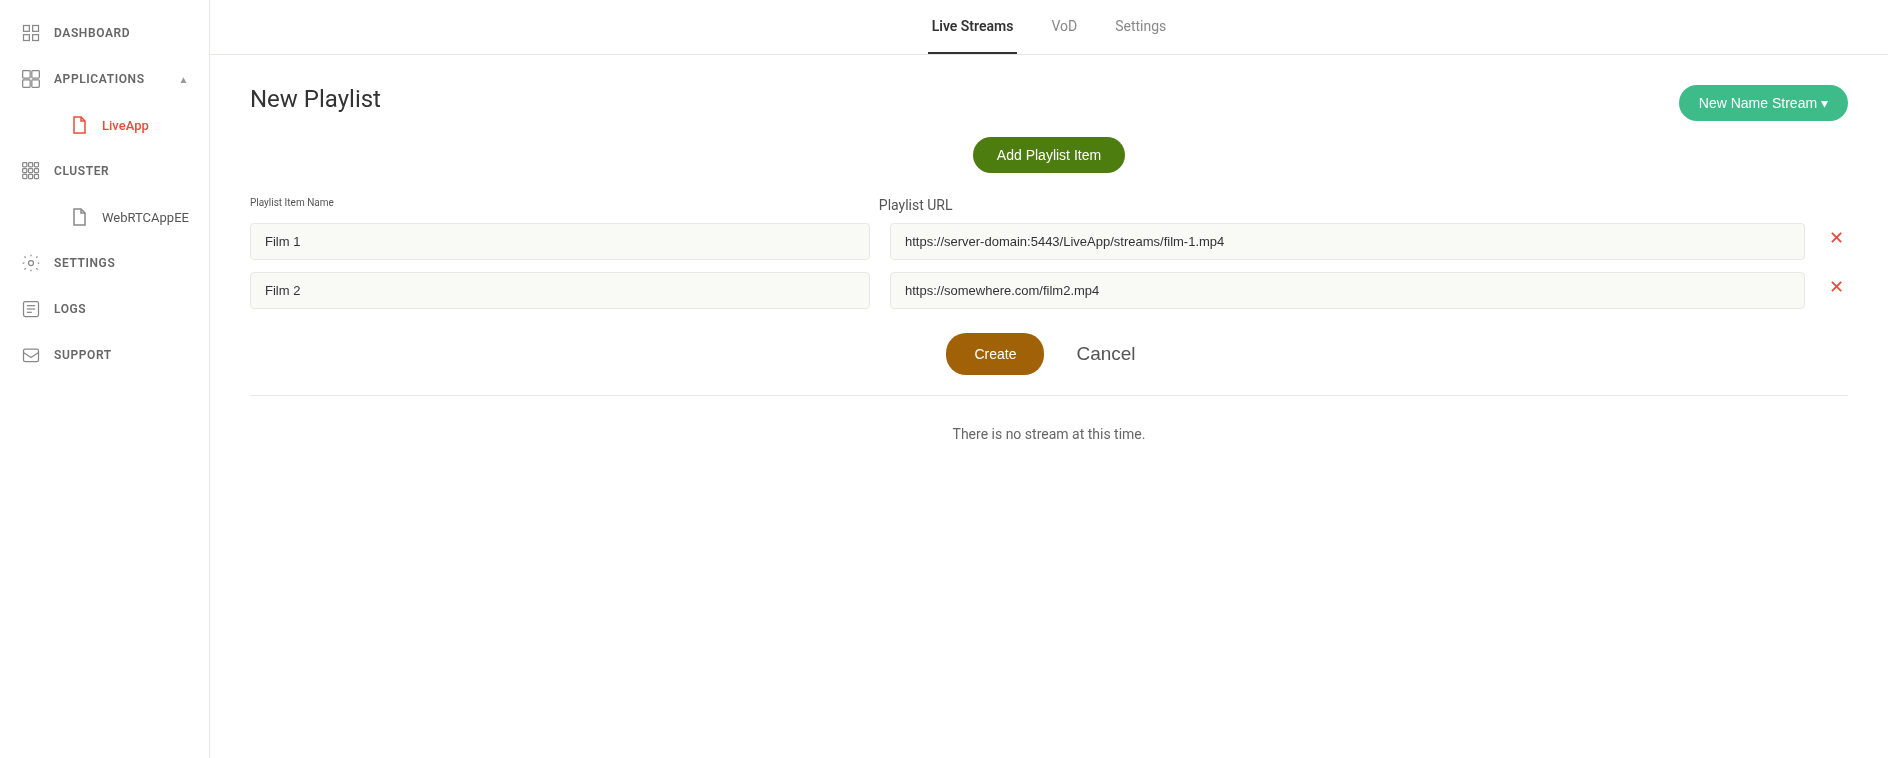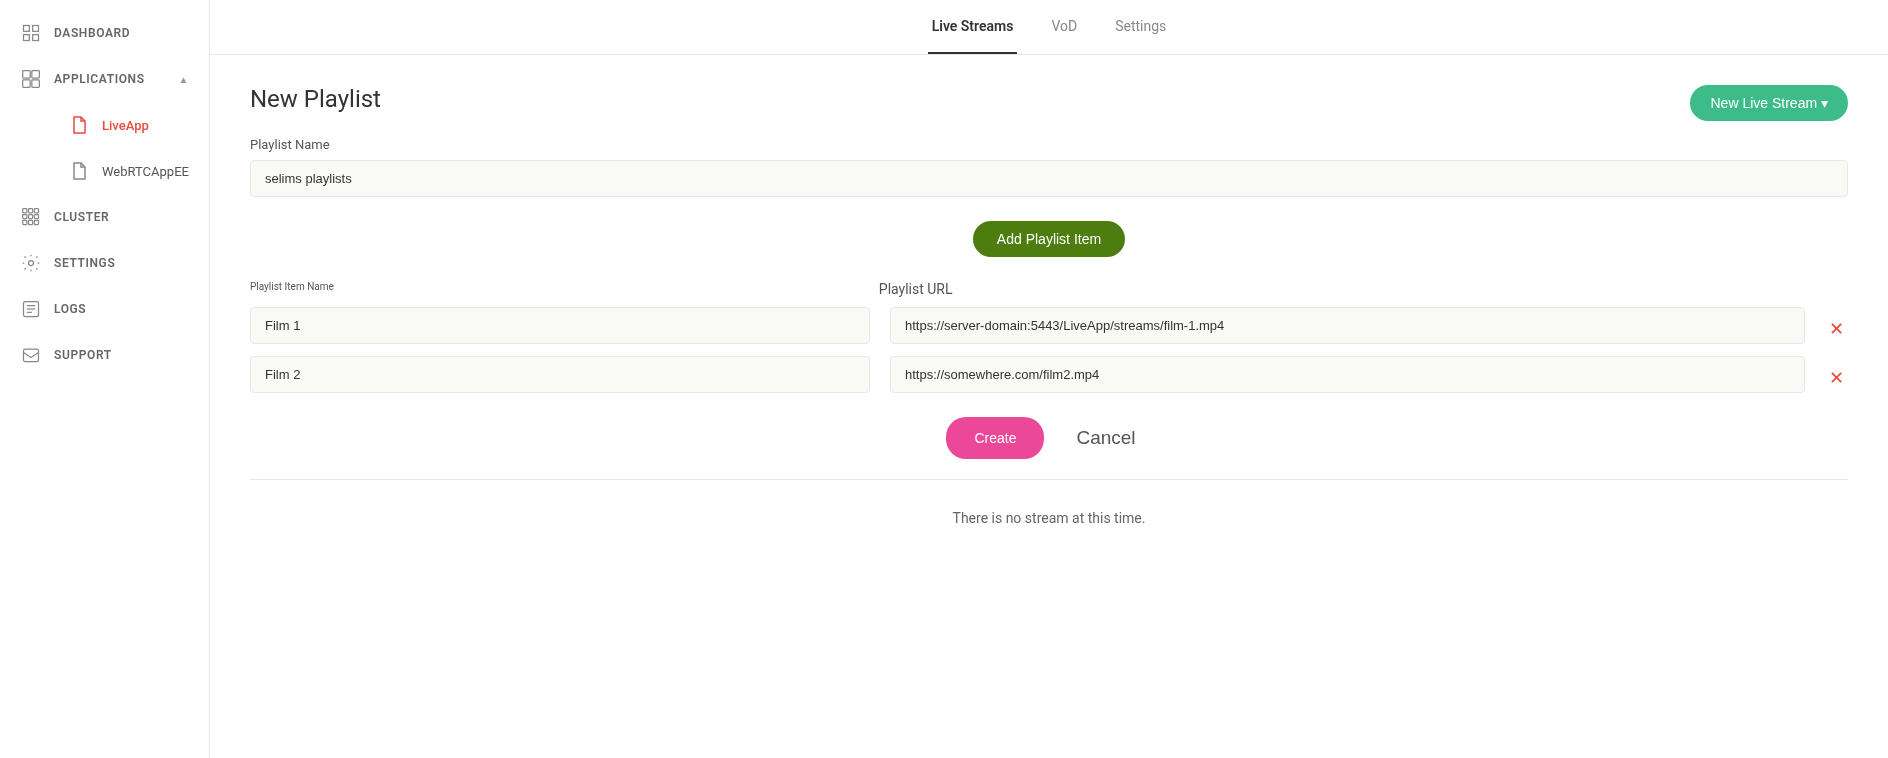--- a/index.html
+++ b/index.html
@@ -165,21 +165,21 @@
     }
     .playlist-header-url {
       flex: 1.5;
       font-size: 14px;
       color: #555;
     }
 
     .playlist-row {
       display: flex;
       gap: 20px;
-      align-items: flex-end;
+      align-items: flex-start;
       margin-bottom: 12px;
     }
     .playlist-row .name-input {
       flex: 1;
     }
     .playlist-row .url-input {
       flex: 1.5;
     }
     .delete-btn {
       background: none;
@@ -196,21 +196,21 @@
     .form-actions {
       display: flex;
       justify-content: center;
       gap: 16px;
       margin-top: 24px;
       padding-bottom: 20px;
       border-bottom: 1px solid #e8e8e4;
     }
 
     .btn-create {
-      background: #ec4899;
+      background: #a16207;
       color: #fff;
       border: none;
       border-radius: 20px;
       padding: 10px 28px;
       font-size: 14px;
       cursor: pointer;
     }
 
     .btn-cancel {
       background: none;
@@ -259,49 +259,49 @@
   </div>
 
   <div class="sidebar-item sub-item active">
     <div class="icon-box">
       <svg width="16" height="20" viewBox="0 0 16 20" fill="none" stroke="#e74c3c" stroke-width="1.5">
           <path d="M3 2h7l4 4v12H3V2z"></path>
           <path d="M10 2v4h4"></path>
         </svg>
     </div>
     <span>LiveApp</span>
-  </div>
-
-  <div class="sidebar-item sub-item">
-    <div class="icon-box">
-      <svg width="16" height="20" viewBox="0 0 16 20" fill="none" stroke="#888" stroke-width="1.5">
-          <path d="M3 2h7l4 4v12H3V2z"></path>
-          <path d="M10 2v4h4"></path>
-        </svg>
-    </div>
-    <span>WebRTCAppEE</span>
   </div>
 
   <div class="sidebar-item">
     <div class="icon-box">
       <svg class="sidebar-icon" viewBox="0 0 24 24">
           <rect x="2" y="2" width="5" height="5" rx="1"></rect>
           <rect x="9" y="2" width="5" height="5" rx="1"></rect>
           <rect x="16" y="2" width="5" height="5" rx="1"></rect>
           <rect x="2" y="9" width="5" height="5" rx="1"></rect>
           <rect x="9" y="9" width="5" height="5" rx="1"></rect>
           <rect x="16" y="9" width="5" height="5" rx="1"></rect>
           <rect x="2" y="16" width="5" height="5" rx="1"></rect>
           <rect x="9" y="16" width="5" height="5" rx="1"></rect>
           <rect x="16" y="16" width="5" height="5" rx="1"></rect>
         </svg>
     </div>
     <span>CLUSTER</span>
   </div>
 
+  <div class="sidebar-item sub-item">
+    <div class="icon-box">
+      <svg width="16" height="20" viewBox="0 0 16 20" fill="none" stroke="#888" stroke-width="1.5">
+          <path d="M3 2h7l4 4v12H3V2z"></path>
+          <path d="M10 2v4h4"></path>
+        </svg>
+    </div>
+    <span>WebRTCAppEE</span>
+  </div>
+
   <div class="sidebar-item">
     <div class="icon-box">
       <svg class="sidebar-icon" viewBox="0 0 24 24">
           <circle cx="12" cy="12" r="3"></circle>
           <path d="M12 2v2M12 20v2M4.22 4.22l1.42 1.42M18.36 18.36l1.42 1.42M2 12h2M20 12h2M4.22 19.78l1.42-1.42M18.36 5.64l1.42-1.42"></path>
         </svg>
     </div>
     <span>SETTINGS</span>
   </div>
 
@@ -332,28 +332,24 @@
 <div class="main">
 
   <div class="top-nav">
     <a class="top-nav-tab active">Live Streams</a>
     <a class="top-nav-tab">VoD</a>
     <a class="top-nav-tab">Settings</a>
   </div>
 
   <div class="content-area">
 
-    <button class="btn-new-stream">New Live Stream ▾</button>
+    <button class="btn-new-stream">New Name Stream ▾</button>
 
     <h1 class="page-title">New Playlist</h1>
 
-    <div>
-      <div class="form-label">Playlist Name</div>
-      <input class="form-input" type="text" value="selims playlists" style="">
-    </div>
 
     <button class="add-playlist-btn">Add Playlist Item</button>
 
     <div class="playlist-items">
 
       <div class="playlist-header">
         <div class="playlist-header-name">Playlist Item Name</div>
         <div class="playlist-header-url">Playlist URL</div>
         <div style="width:36px;"></div>
       </div>

